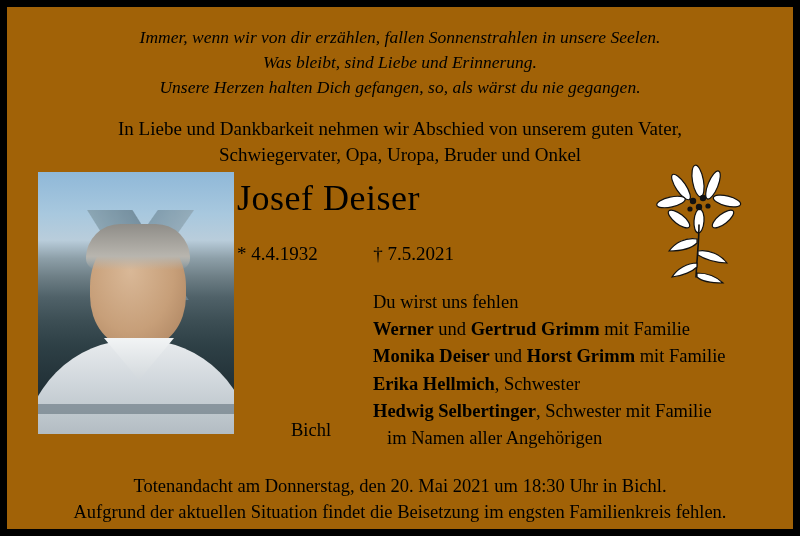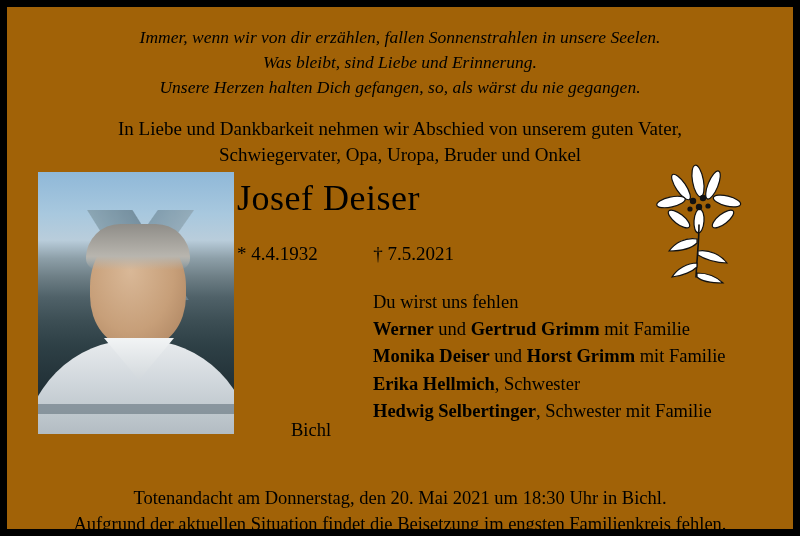--- a/index.html
+++ b/index.html
@@ -175,21 +175,20 @@
 
   
   .footer {
     position: absolute;
     left: 0;
     right: 0;
     top: 466px;
     text-align: center;
     font-size: 18.5px;
     line-height: 1.42;
-    margin-top: 12px;
   }
   .footer div { white-space: nowrap; }
 </style>
 </head>
 <body>
 
 <div class="notice">
   <div class="inner">
 
     <div class="poem">
@@ -261,20 +260,21 @@
       </div>
       <div>
         <b>Monika Deiser</b><span> und </span><b>Horst Grimm</b><span> mit Familie</span>
       </div>
       <div>
         <b>Erika Hellmich</b><span>, Schwester</span>
       </div>
       <div>
         <b>Hedwig Selbertinger</b><span>, Schwester mit Familie</span>
       </div>
+      <div style="padding-left:14px;">im Namen aller Angehörigen</div>
     </div>
 
     <div class="location">Bichl</div>
 
     <div class="footer">
       <div>Totenandacht am Donnerstag, den 20. Mai 2021 um 18:30 Uhr in Bichl.</div>
       <div>Aufgrund der aktuellen Situation findet die Beisetzung im engsten Familienkreis fehlen.</div>
     </div>
 
   </div>

